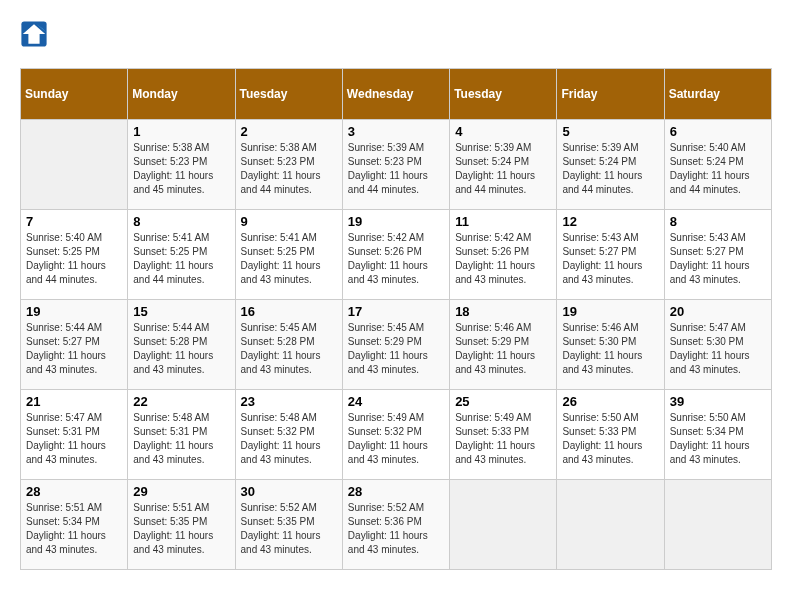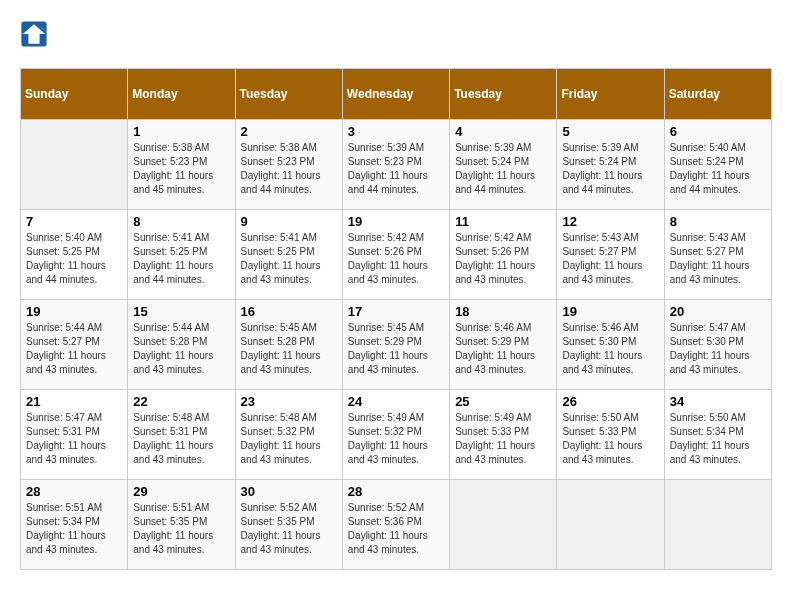--- a/index.html
+++ b/index.html
@@ -307,21 +307,21 @@
 and 43 minutes.</div>
           </td>
           <td>
             <span class="day-number">26</span>
             <div class="day-info" style="white-space: pre-line;">Sunrise: 5:50 AM
 Sunset: 5:33 PM
 Daylight: 11 hours
 and 43 minutes.</div>
           </td>
           <td>
-            <span class="day-number">34</span>
+            <span class="day-number">39</span>
             <div class="day-info" style="white-space: pre-line;">Sunrise: 5:50 AM
 Sunset: 5:34 PM
 Daylight: 11 hours
 and 43 minutes.</div>
           </td>
         </tr>
         <tr>
           <td>
             <span class="day-number">28</span>
             <div class="day-info" style="white-space: pre-line;">Sunrise: 5:51 AM

